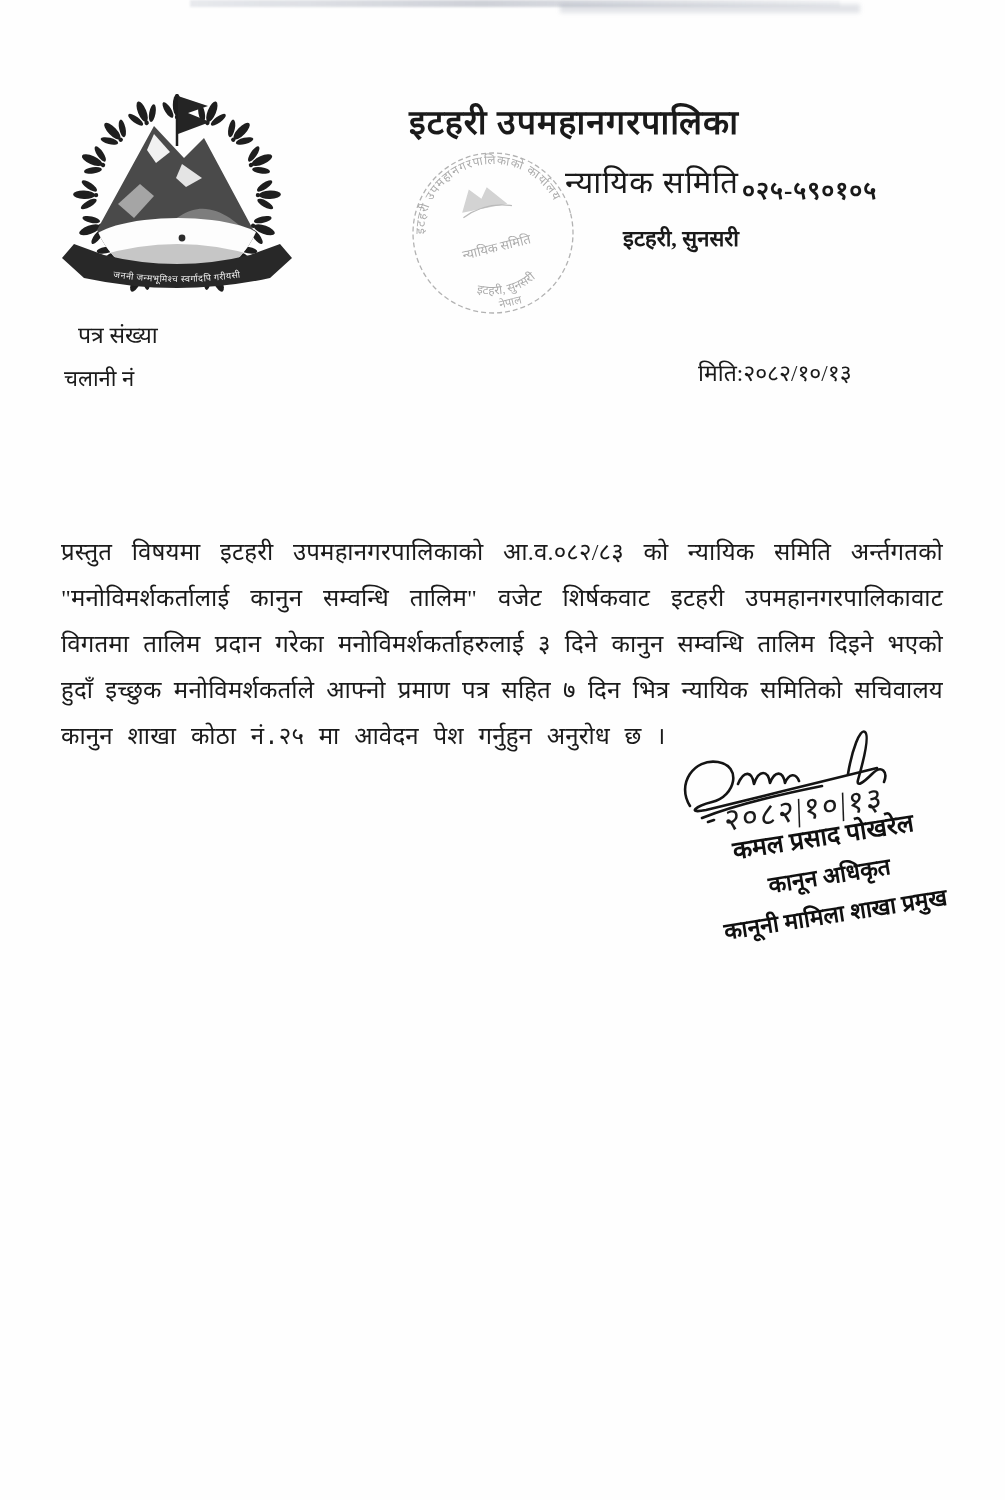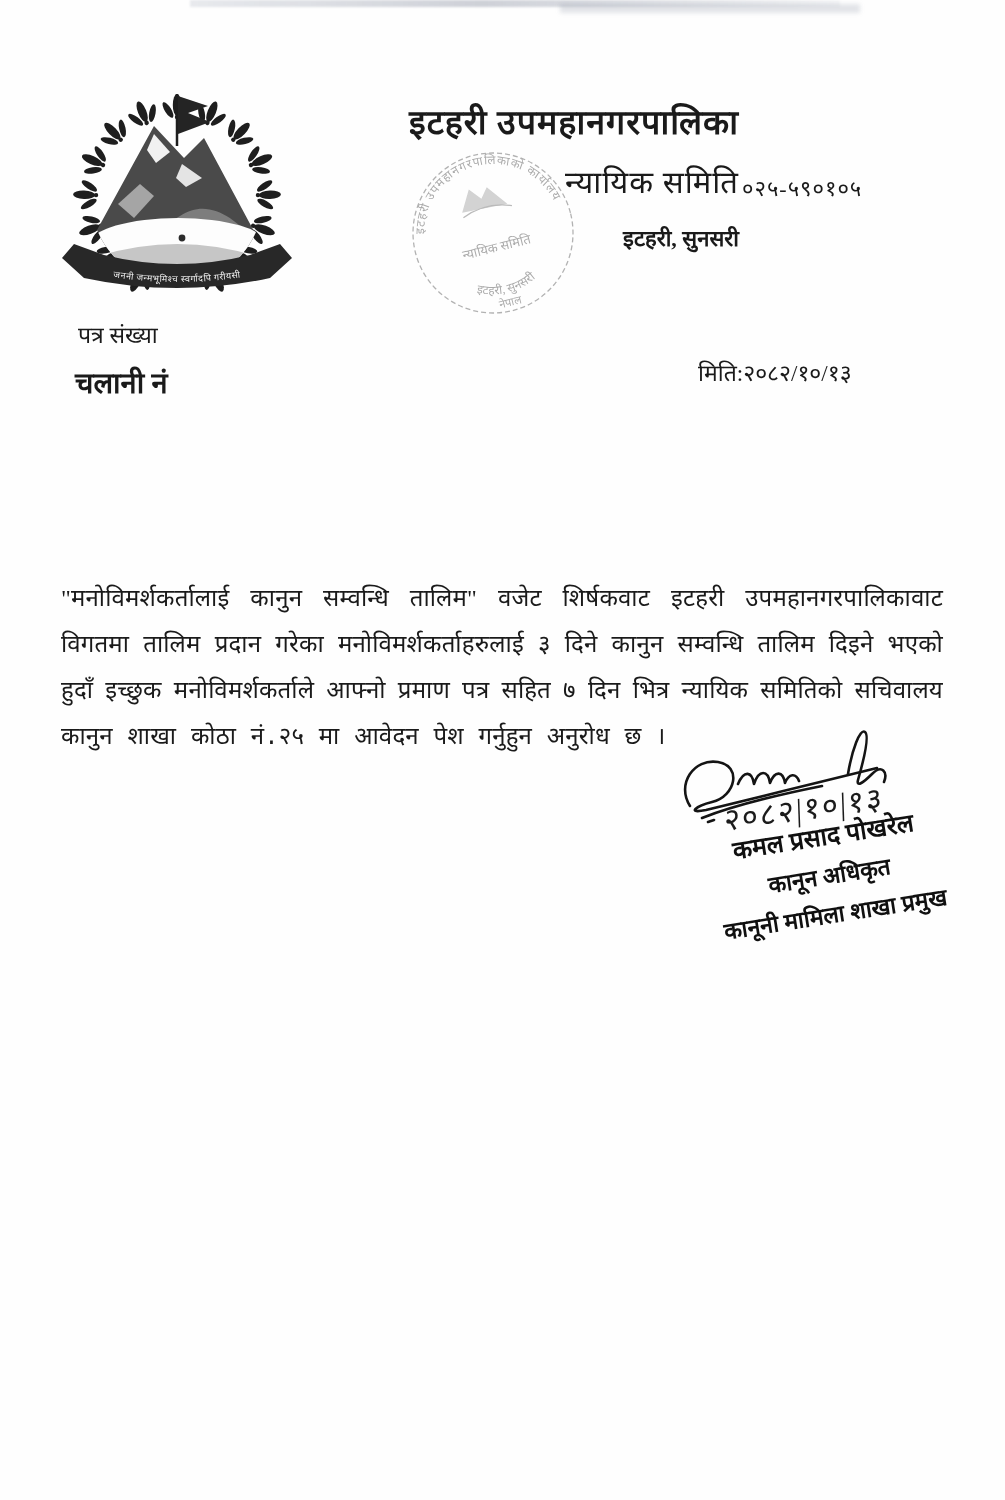--- a/index.html
+++ b/index.html
@@ -19,23 +19,23 @@
     position:absolute; top:4px; left:560px; width:300px; height:9px;
     background:rgba(100,110,135,.18); filter:blur(2px);
   }
   .logo { position:absolute; left:58px; top:92px; width:240px; height:220px; }
   .stamp { position:absolute; left:398px; top:138px; width:190px; height:190px; z-index:1; }
   .head-center { position:absolute; left:259px; width:480px; text-align:right; z-index:2; }
   .head-title    { top:98px;  font-size:34px; font-weight:600; letter-spacing:1px; }
   .head-committee{ top:160px; font-size:31px; font-weight:500; letter-spacing:1px; }
   .head-addr1    { top:222px; font-size:22px; font-weight:700; }
   .head-addr2    { top:263px; font-size:23px; font-weight:700; }
-  .head-phone { position:absolute; left:742px; top:172px; font-size:22px; font-weight:400; letter-spacing:1px; }
+  .head-phone { position:absolute; left:742px; top:172px; font-size:25px; font-weight:700; letter-spacing:1px; }
   .meta-letter  { position:absolute; left:78px;  top:318px; font-size:23px; font-weight:500; }
-  .meta-chalani { position:absolute; left:75px;  top:362px; font-size:29px; font-weight:700; }
+  .meta-chalani { position:absolute; left:64px;  top:362px; font-size:22px; font-weight:400; }
   .meta-date    { position:absolute; left:698px; top:356px; font-size:23px; font-weight:400; }
   .subject {
     position:absolute; left:131px; top:460px; font-size:28px; font-weight:700;
     border-bottom:2.5px solid #161616; padding-bottom:6px; letter-spacing:.5px;
   }
   .body-line {
     position:absolute; left:61px; width:882px; font-size:24px; font-weight:500;
     text-align:justify; text-align-last:justify; white-space:normal; letter-spacing:.2px;
   }
   .bl0 { top:534px; } .bl1 { top:580px; } .bl2 { top:626px; } .bl3 { top:672px; }
@@ -134,20 +134,21 @@
   <div class="head-center head-title">इटहरी उपमहानगरपालिका</div>
   <div class="head-center head-committee">न्यायिक समिति</div>
   <div class="head-center head-addr1">इटहरी, सुनसरी</div>
   <div class="head-phone">०२५-५९०१०५</div>
 
   <div class="meta-letter">पत्र संख्या</div>
   <div class="meta-chalani">चलानी नं</div>
   <div class="meta-date">मिति:२०८२/१०/१३</div>
 
 
+  <div class="body-line bl0">प्रस्तुत विषयमा इटहरी उपमहानगरपालिकाको आ.व.०८२/८३ को न्यायिक समिति अर्न्तगतको</div>
   <div class="body-line bl1">"मनोविमर्शकर्तालाई कानुन सम्वन्धि तालिम" वजेट शिर्षकवाट इटहरी उपमहानगरपालिकावाट</div>
   <div class="body-line bl2">विगतमा तालिम प्रदान गरेका मनोविमर्शकर्ताहरुलाई ३ दिने कानुन सम्वन्धि तालिम दिइने भएको</div>
   <div class="body-line bl3">हुदाँ इच्छुक मनोविमर्शकर्ताले आफ्नो प्रमाण पत्र सहित ७ दिन भित्र न्यायिक समितिको सचिवालय</div>
   <div class="body-line bl4">कानुन शाखा कोठा नं.२५ मा आवेदन पेश गर्नुहुन अनुरोध छ ।</div>
 
   <svg class="sig-svg" viewBox="0 0 240 120" aria-hidden="true">
     <g fill="none" stroke="#141414" stroke-width="2.6" stroke-linecap="round" stroke-linejoin="round">
       <path d="M18,84 C4,62 22,36 46,40 C70,44 64,74 40,80 C24,84 14,92 34,88 C90,74 150,60 205,46"></path>
       <path d="M66,62 c6,-14 14,-13 16,0 c5,-15 14,-14 16,-1 c5,-13 13,-12 15,0 c4,-10 11,-10 14,-2"></path>
       <path d="M176,52 C180,28 188,6 193,10 C198,14 190,44 186,58 C184,66 192,60 200,52 C210,42 216,50 212,60"></path>

